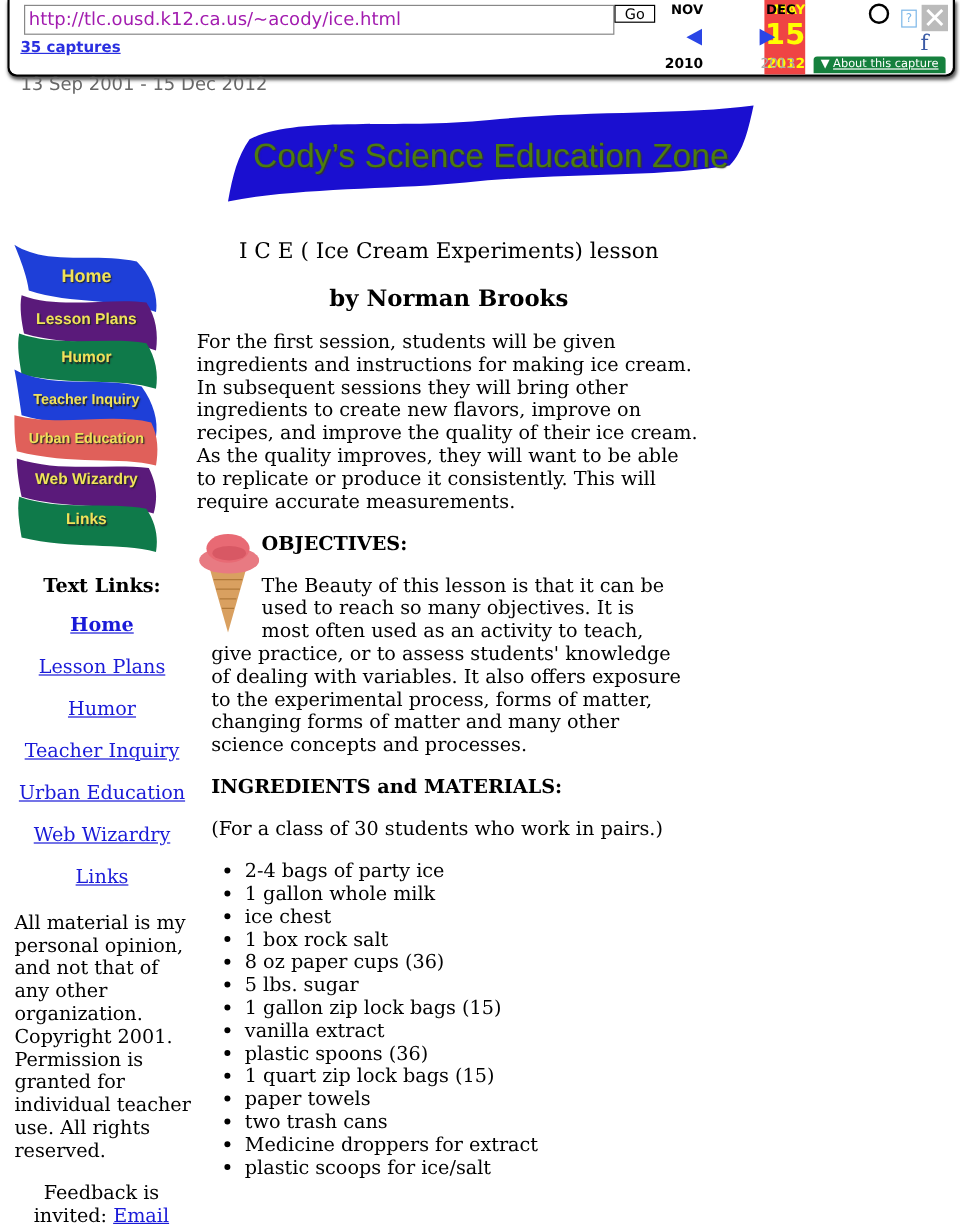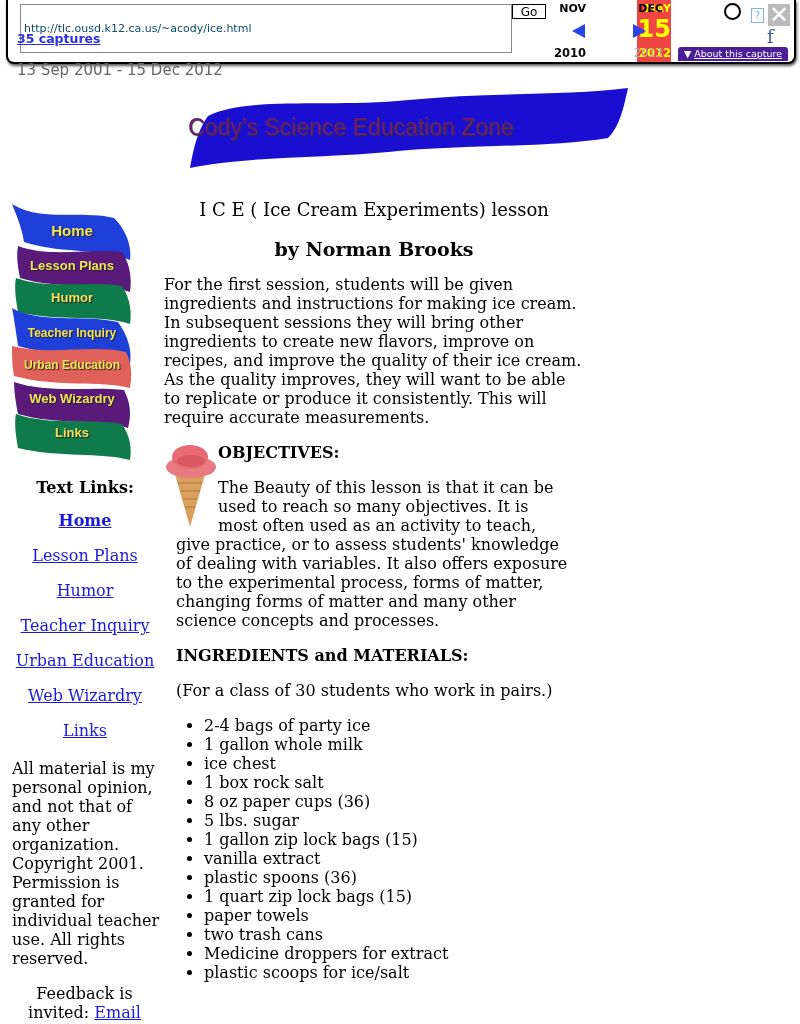--- a/index.html
+++ b/index.html
@@ -1,45 +1,45 @@
 <!DOCTYPE html>
 <html><head>
 <meta charset="utf-8">
 <style>
   html, body { margin:0; padding:0; background:#fff; }
   body { width:800px; height:1024px; overflow:hidden; position:relative; font-family:"DejaVu Serif", serif; color:#000; }
 
   
   #wm { position:absolute; left:6px; top:0; width:786px; height:62px; background:#fff; border:2px solid #000; border-top:none; border-radius:0 0 8px 8px; box-shadow:1px 2px 3px #555; font-family:"DejaVu Sans", sans-serif; }
-  #wm-url { position:absolute; left:12px; top:4px; width:484px; height:15px; border:1px solid #888; font-size:11px; padding:16px 3px; line-height:15px; font-family:"DejaVu Sans", sans-serif; color:#0c4a6e; background:#fff; }
+  #wm-url { position:absolute; left:12px; top:4px; width:484px; height:15px; border:1px solid #888; font-size:15px; padding:4px 3px; line-height:15px; font-family:"DejaVu Sans", sans-serif; color:#a21caf; background:#fff; }
   #wm-go { position:absolute; left:504px; top:4px; width:34px; height:15px; border:1px solid #000; background:#fff; font-size:12px; line-height:14px; text-align:center; padding:0; font-family:"DejaVu Sans", sans-serif; }
   #wm-captures { position:absolute; left:9px; top:31px; font-size:12.5px; font-weight:bold; color:#2a2fe0; text-decoration:underline; }
   #wm-range { position:absolute; left:9px; top:61px; font-size:15px; color:#666; }
   .wm-col { position:absolute; top:0; width:34px; text-align:right; font-weight:bold; }
   .wm-month { font-size:11px; margin-top:2px; }
   .wm-year { position:absolute; top:46px; left:0; width:100%; font-size:11.5px; }
   #wm-prev { left:544px; }
   #wm-cur { left:586px; background:#ef4444; color:#ff0; height:62px;margin-left:43px; }
   #wm-next { left:621px; }
   #wm-prev .wm-year { color:#000; }
   #wm-next .wm-year { color:#aaa; font-weight:normal; }
   #wm-day { position:absolute; top:14px; left:0; width:100%; font-size:24px; font-weight:bold; color:#ff0; line-height:30px; }
   .wm-arrow { position:absolute; top:24px; width:0; height:0; border-top:7px solid transparent; border-bottom:7px solid transparent; }
   #wm-arrow-left { left:564px; border-right:13px solid #2a45e6; }
   #wm-arrow-right { left:625px; border-left:13px solid #2a45e6; }
   #wm-circle { position:absolute; left:716px; top:3px; width:13px; height:13px; border:2px solid #000; border-radius:50%; }
   #wm-help { position:absolute; left:743px; top:8px; width:11px; height:13px; border:1px solid #7bb6e8; color:#7bb6e8; font-size:10px; line-height:13px; text-align:center; }
   #wm-close { position:absolute; left:760px; top:4px; width:22px; height:22px; background:#bbb; color:#fff; font-size:24px; line-height:22px; text-align:center; font-weight:bold; }
   #wm-fb { position:absolute; left:759px; top:26px; color:#3b5ba5; font-size:18px; font-family:"DejaVu Serif", serif; }
-  #wm-about { position:absolute; left:670px; top:47px; width:110px; height:14px; background:#4c1d95; color:#fff; font-size:9.5px; line-height:14px; text-align:center; border-radius:3px 3px 0 0; }
+  #wm-about { position:absolute; left:670px; top:47px; width:110px; height:14px; background:#15803d; color:#fff; font-size:9.5px; line-height:14px; text-align:center; border-radius:3px 3px 0 0; }
   #wm-about span { text-decoration:underline; }
 
   
   #banner { position:absolute; left:188px; top:86px; width:442px; height:84px; }
-  #banner-text { position:absolute; left:0; top:28px; width:100%; font-family:"Liberation Sans", sans-serif; font-size:23px; color:#701a75; text-shadow:1px 1px 1px #333; }
+  #banner-text { position:absolute; left:0; top:28px; width:100%; text-align:center; font-family:"Liberation Sans", sans-serif; font-size:28px; color:#4d7c0f; text-shadow:1px 1px 1px #333; }
 
   
   #navimgs { position:absolute; left:10px; top:200px; width:124px; height:262px; }
   .navbtn { position:absolute; left:0; width:124px; height:38px; }
   .navbtn span { position:absolute; left:0; width:100%; text-align:center; top:10px; font-family:"Liberation Sans", sans-serif; font-weight:bold; font-size:13px; color:#f0e25a; text-shadow:1px 1px 1px #222; }
 
   
   #textlinks { position:absolute; left:10px; top:478px; width:150px; text-align:center; font-size:16px; }
   #textlinks .hd { font-weight:bold; margin-bottom:14px; }
   #textlinks a { display:block; color:#1a1ad8; text-decoration:underline; line-height:19px; margin-bottom:16px; }

